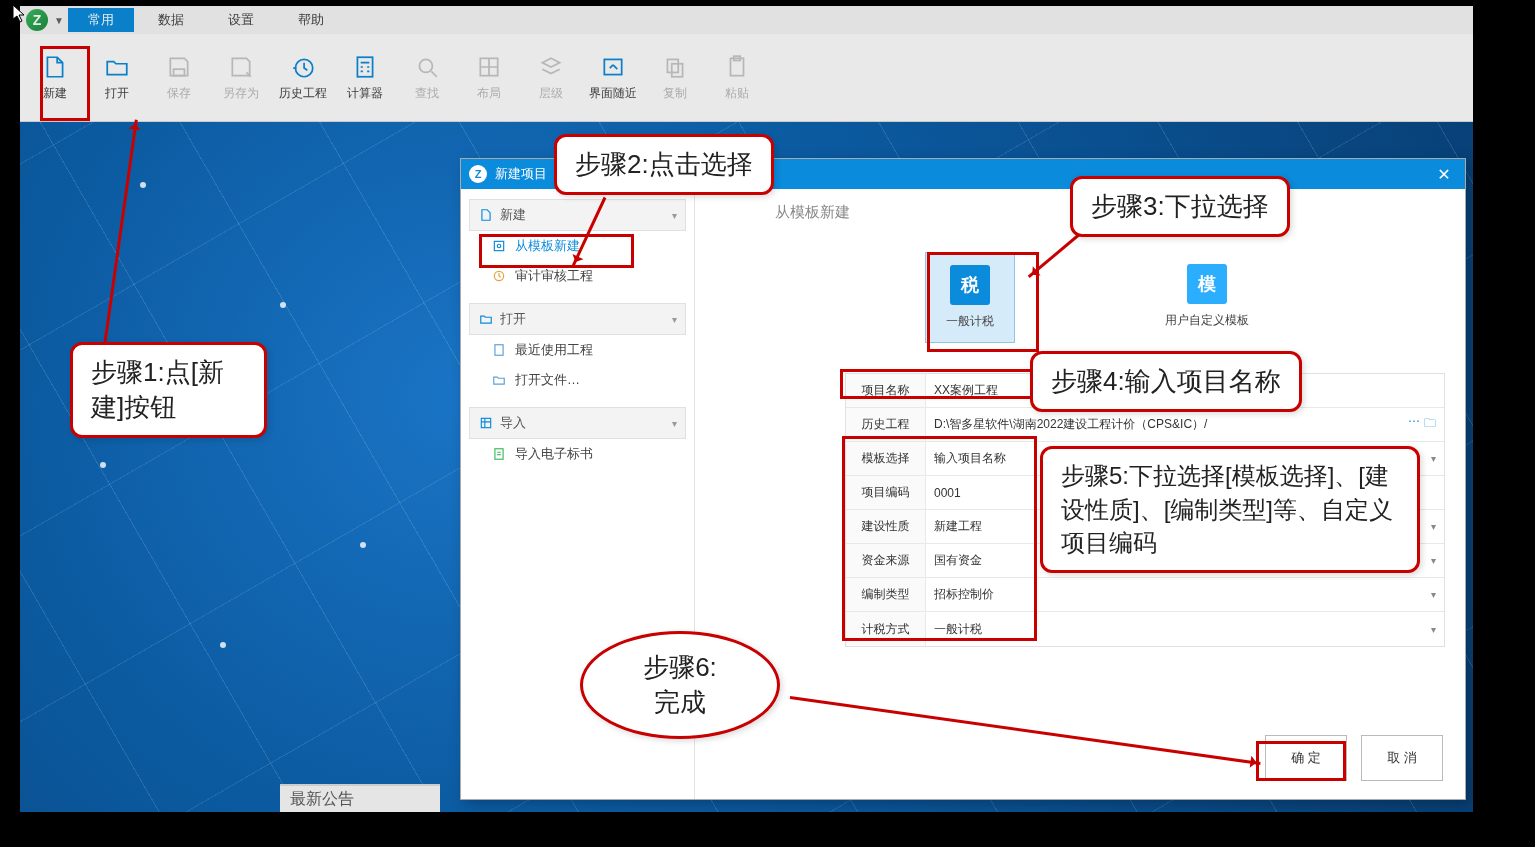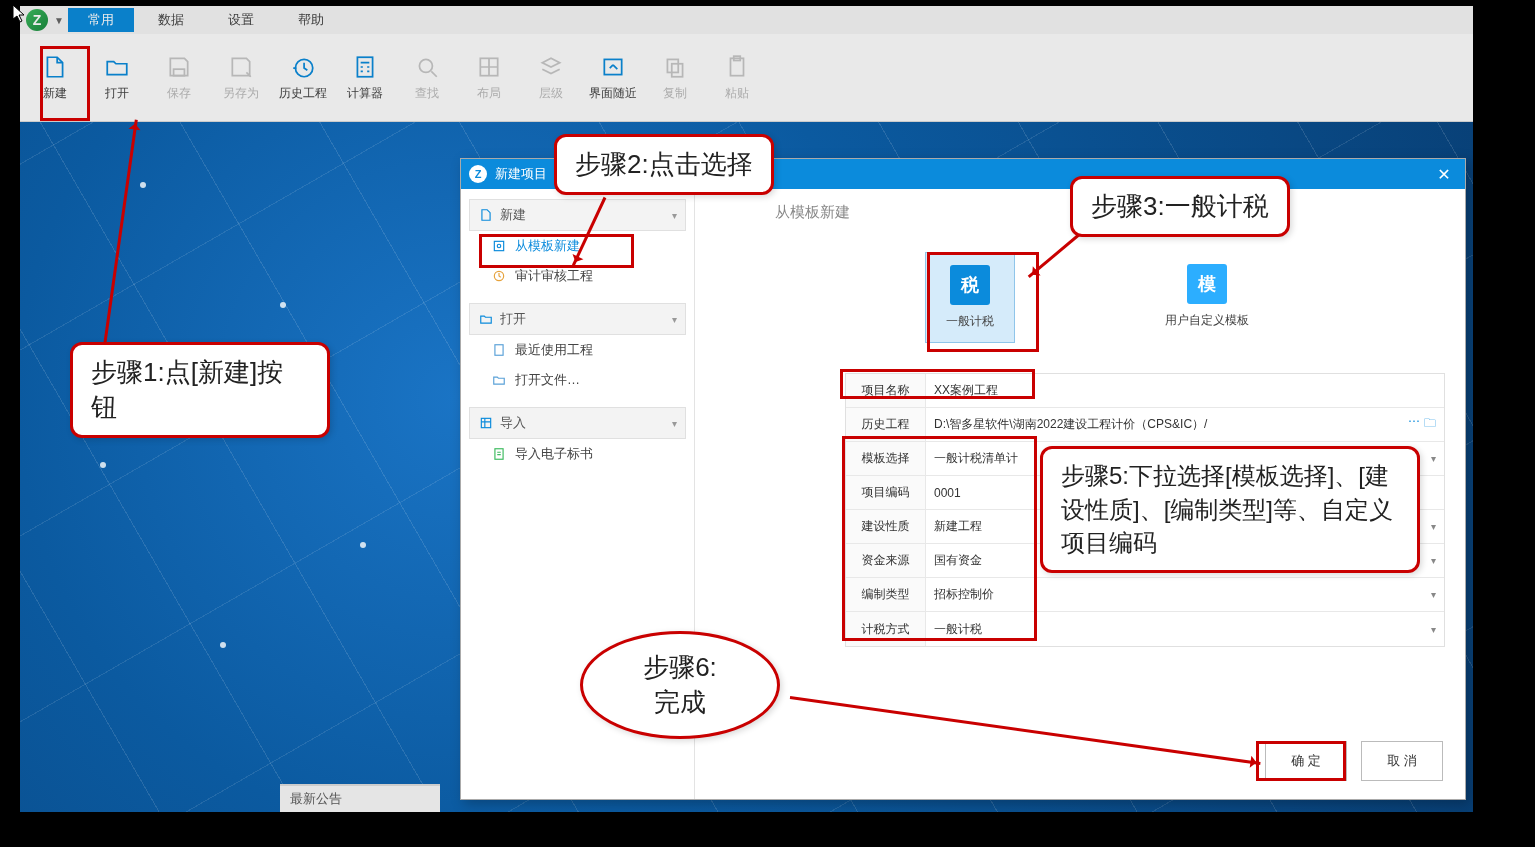--- a/index.html
+++ b/index.html
@@ -23,21 +23,21 @@
 .ribbon-btn.accent .ic svg path, .ribbon-btn.accent .ic svg rect { stroke: #0b8bdc; }
 
 
 .desktop-bg { position: absolute; top: 116px; left: 0; right: 0; bottom: 0; background: radial-gradient(circle at 30% 40%, #1a74c5 0%, #0b5aa0 40%, #083f75 100%); overflow: hidden; }
 .desktop-bg::before { content: ""; position: absolute; inset: 0; background:
   repeating-linear-gradient( 60deg, transparent 0 120px, rgba(255,255,255,0.12) 120px 121px),
   repeating-linear-gradient(-30deg, transparent 0 160px, rgba(255,255,255,0.10) 160px 161px); }
 .dot { position: absolute; width: 6px; height: 6px; background: #fff; border-radius: 50%; opacity: .8; }
 
 
-.notice { position: absolute; bottom: 0; left: 260px; width: 160px; height: 28px; background: #e5e5e5; border-top: 2px solid #ccc; color: #555; font-size: 13px; display: flex; align-items: center; padding-left: 10px; }
+.notice { position: absolute; bottom: 0; left: 260px; width: 160px; height: 28px; background: #e5e5e5; border-top: 2px solid #ccc; color: #555; font-size: 16px; display: flex; align-items: center; padding-left: 10px; }
 
 
 .dialog { position: absolute; left: 440px; top: 152px; width: 1006px; height: 642px; background: #fff; border: 1px solid #aaa; box-shadow: 4px 4px 12px rgba(0,0,0,.25); }
 .titlebar { height: 30px; background: #0b8bdc; display: flex; align-items: center; color: #fff; font-size: 13px; padding-left: 8px; }
 .titlebar .tlogo { width: 18px; height: 18px; background: #fff; border-radius: 50%; margin-right: 8px; display: flex; align-items: center; justify-content: center; color: #0b8bdc; font-size: 11px; font-weight: bold; }
 .titlebar .spacer { flex: 1; }
 .close-x { width: 42px; height: 100%; display: flex; align-items: center; justify-content: center; color: #fff; font-size: 16px; }
 .dialog-body { display: flex; height: calc(100% - 30px); }
 
 
@@ -64,21 +64,21 @@
 .form { border: 1px solid #e0e0e0; }
 .fr { display: flex; border-bottom: 1px solid #e8e8e8; min-height: 34px; align-items: stretch; }
 .fr:last-child { border-bottom: none; }
 .flab { width: 80px; background: #fafafa; border-right: 1px solid #e8e8e8; display: flex; align-items: center; justify-content: center; font-size: 12px; color: #333; }
 .fval { flex: 1; display: flex; align-items: center; padding: 0 8px; font-size: 12px; color: #333; }
 .fval .dd { margin-left: auto; color: #888; font-size: 10px; }
 .path-ic { margin-left: auto; display: inline-flex; gap: 4px; color: #0b8bdc; }
 
 
 .dlg-buttons { position: absolute; bottom: 18px; right: 22px; display: flex; gap: 14px; }
-.btn { width: 82px; height: 40px; border: 1px solid #bbb; background: #fff; display: flex; align-items: center; justify-content: center; font-size: 13px; color: #333; cursor: default; }
+.btn { width: 82px; height: 46px; border: 1px solid #bbb; background: #fff; display: flex; align-items: center; justify-content: center; font-size: 13px; color: #333; cursor: default; }
 
 
 .callout { position: absolute; border: 3px solid #c90000; border-radius: 12px; background: #fff; padding: 10px 18px; font-size: 26px; color: #222; z-index: 50; box-shadow: 2px 2px 6px rgba(0,0,0,.15); }
 .callout.small { font-size: 24px; }
 .callout.oval { border-radius: 50%; padding: 16px 28px; text-align: center; }
 .redbox { position: absolute; border: 3px solid #c90000; z-index: 40; pointer-events: none; }
 
 .arrow { position: absolute; background: #c90000; z-index: 45; transform-origin: left center; height: 3px; }
 .arrow::after { content: ""; position: absolute; right: -2px; top: -5px; border: 6px solid transparent; border-left-color: #c90000; }
 
@@ -341,21 +341,21 @@
                 <span>D:\智多星软件\湖南2022建设工程计价（CPS&amp;IC）/</span>
               <span class="path-ic">
                   <span>⋯</span>
                   <span>🗀</span>
                 </span>
               </div>
             </div>
           <div class="fr">
               <div class="flab">模板选择</div>
             <div class="fval">
-                <span>一般计税清单计</span>
+                <span>输入项目名称</span>
                 <span class="dd">▾</span>
               </div>
             </div>
           <div class="fr">
               <div class="flab">项目编码</div>
             <div class="fval">
                 <span>0001</span>
               </div>
             </div>
           <div class="fr">
@@ -396,25 +396,26 @@
     </div>
   </div>
 
   <div class="redbox" style="left:20px; top:40px; width:50px; height:75px;"></div>
   <div class="redbox" style="left:459px; top:228px; width:155px; height:34px;"></div>
   <div class="redbox" style="left:907px; top:246px; width:112px; height:100px;"></div>
   <div class="redbox" style="left:820px; top:363px; width:195px; height:30px;"></div>
   <div class="redbox" style="left:822px; top:430px; width:195px; height:205px;"></div>
   <div class="redbox" style="left:1236px; top:735px; width:90px; height:40px;"></div>
 
-  <div class="callout" style="left:50px; top:336px; width:260px; line-height:1.35;">
+  <div class="callout" style="left:50px; top:336px; width:197px; line-height:1.35;">
     <span>步骤1:点[新建]按钮</span>
   </div>
   <div class="callout" style="left:534px; top:128px;"><span>步骤2:点击选择</span></div>
-  <div class="callout" style="left:1050px; top:170px;"><span>步骤3:一般计税</span></div>
+  <div class="callout" style="left:1050px; top:170px;"><span>步骤3:下拉选择</span></div>
+  <div class="callout" style="left:1010px; top:345px;"><span>步骤4:输入项目名称</span></div>
   <div class="callout small" style="left:1020px; top:440px; width:380px; line-height:1.4;"><span>步骤5:下拉选择[模板选择]、[建设性质]、[编制类型]等、自定义项目编码</span></div>
   <div class="callout oval" style="left:560px; top:625px; width:200px;">
     <div>步骤6:</div>
       <div>完成</div>
   </div>
 
   <div class="arrow" style="left:85px; top:335px; width:225px; transform: rotate(-82deg);"></div>
   <div class="arrow" style="left:585px; top:190px; width:75px; transform: rotate(115deg);"></div>
   <div class="arrow" style="left:1070px; top:218px; width:80px; transform: rotate(140deg);"></div>
   <div class="arrow" style="left:770px; top:690px; width:475px; transform: rotate(8deg);"></div>

